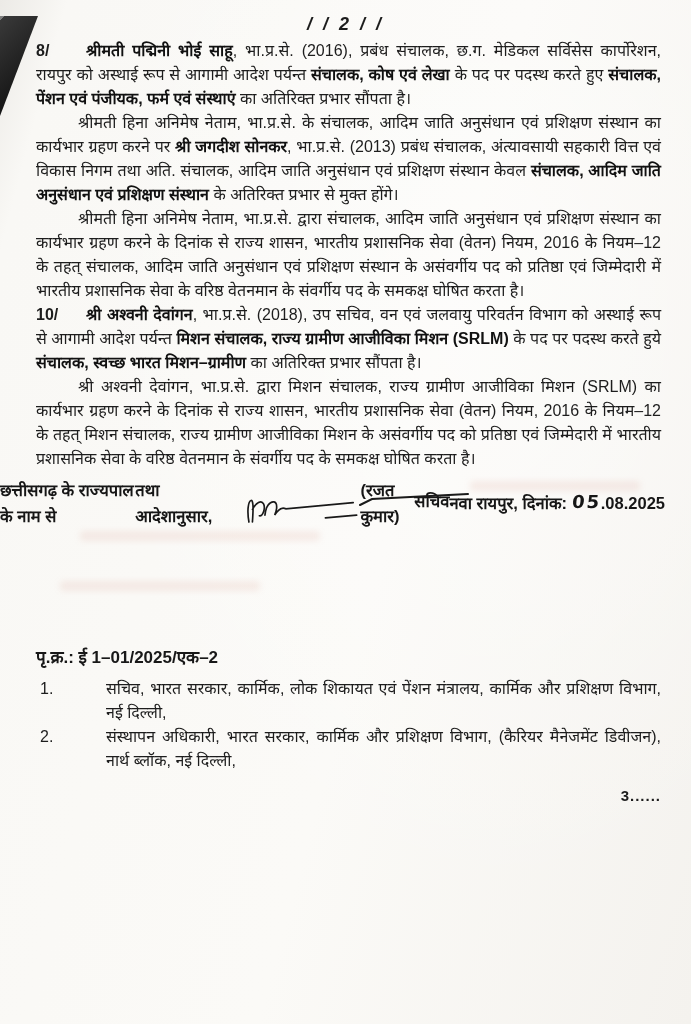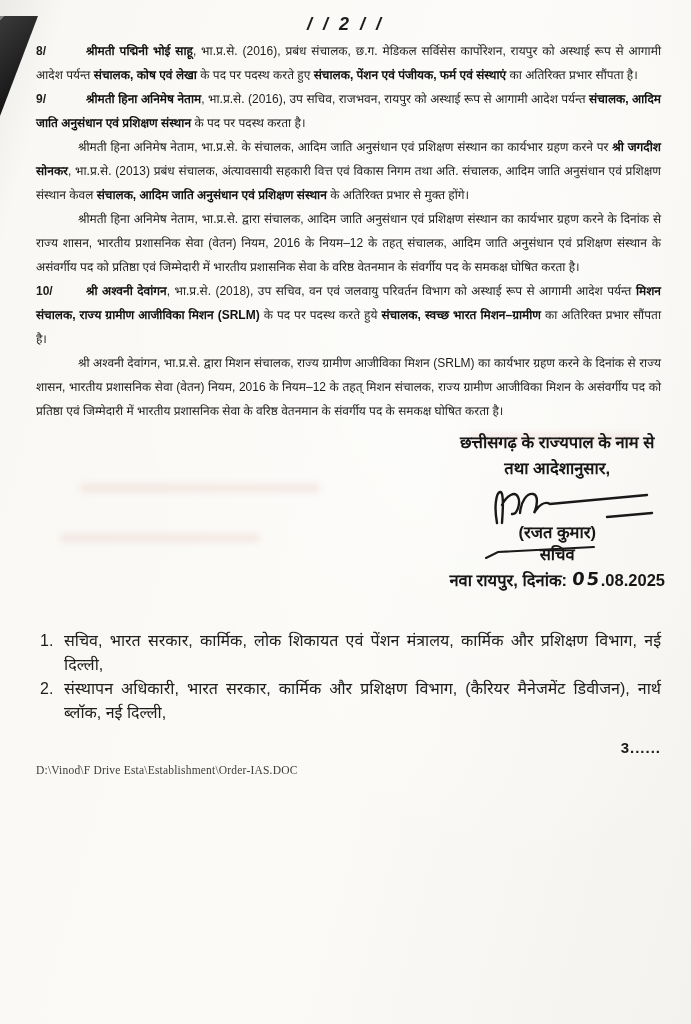--- a/index.html
+++ b/index.html
@@ -32,43 +32,43 @@
     text-align:center;
     font-weight:700;
     font-size:18px;
     letter-spacing:3px;
     font-style:italic;
   }
   .content{
     padding:4px 30px 0 36px;
   }
   .para{
-    font-size:12px;
+    font-size:16px;
     line-height:24px;
     text-align:justify;
     color:#1d1d1d;
   }
   .para.indent{ text-indent:42px; }
   .pnum{
     display:inline-block;
     min-width:50px;
     font-weight:600;
   }
   .bold{ font-weight:700; color:#111; }
   .sig-area{
     position:relative;
     height:204px;
   }
   .sig-block{
     position:absolute;top:6px;right:26px;
-    display:flex;flex-direction:column;align-items:center;
+    display:flex;flex-direction:row;align-items:center;
     font-weight:700;font-size:16.5px;line-height:26px;color:#161616;
   }
   .sig-scribble{ margin:2px 0 -18px 30px; }
-  .sig-name{ position:relative; z-index:2;text-align:center; }
+  .sig-name{ position:relative; z-index:2; }
   .sig-desig{ position:relative; margin-top:-4px;text-align:right; }
   .sig-desig svg{ position:absolute; left:-58px; top:2px; }
   .sig-date{ white-space:nowrap; }
   .handwritten{
     font-family:"DejaVu Sans",sans-serif;
     font-weight:600;
     letter-spacing:2px;
     display:inline-block;
     transform:skewX(-6deg) translateY(-1px);
     font-size:18px;
@@ -77,21 +77,21 @@
     position:absolute;left:36px;bottom:4px;
     font-weight:700;font-size:17px;line-height:27px;color:#181818;
   }
   .copy-heading{ text-decoration:underline; }
   .copy-list{ padding:2px 30px 0 40px; }
   .copy-item{
     display:flex;
     font-size:16px;line-height:24px;color:#1d1d1d;text-align:justify;
   }
   .copy-num{ min-width:24px; }
-  .copy-text{ flex:1; }
+  .copy-text{ flex:1;margin-left:42px; }
   .footer-area{ padding:0 30px 0 36px; margin-top:14px; }
   .continuation{ text-align:right; font-weight:700; font-size:15px; letter-spacing:1px; }
   .file-path{
     margin-top:8px;
     font-family:"Liberation Serif","DejaVu Serif",serif;
     font-size:11.5px;color:#3c3c3c;letter-spacing:.2px;
   }
   .ghost{
     position:absolute;border-radius:4px;
     background:rgba(205,120,110,.12);
@@ -103,21 +103,20 @@
 <body>
 
 <div class="page">
 
   <div class="corner-fold"></div>
 
   <div class="sheet-number">/ / 2 / /</div>
 
   <div class="content">
       <div class="para"><span class="pnum">8/</span><span class="bold">श्रीमती पद्मिनी भोई साहू</span><span>, भा.प्र.से. (2016), प्रबंध संचालक, छ.ग. मेडिकल सर्विसेस कार्पोरेशन, रायपुर को अस्थाई रूप से आगामी आदेश पर्यन्त </span><span class="bold">संचालक, कोष एवं लेखा</span><span> के पद पर पदस्थ करते हुए </span><span class="bold">संचालक, पेंशन एवं पंजीयक, फर्म एवं संस्थाएं</span><span> का अतिरिक्त प्रभार सौंपता है।</span></div>
-      <div class="para"><span class="pnum">9/</span><span class="bold">श्रीमती हिना अनिमेष नेताम</span><span>, भा.प्र.से. (2016), उप सचिव, राजभवन, रायपुर को अस्थाई रूप से आगामी आदेश पर्यन्त </span><span class="bold">संचालक, आदिम जाति अनुसंधान एवं प्रशिक्षण संस्थान</span><span> के पद पर पदस्थ करता है।</span></div>
       <div class="para indent"><span>श्रीमती हिना अनिमेष नेताम, भा.प्र.से. के संचालक, आदिम जाति अनुसंधान एवं प्रशिक्षण संस्थान का कार्यभार ग्रहण करने पर </span><span class="bold">श्री जगदीश सोनकर</span><span>, भा.प्र.से. (2013) प्रबंध संचालक, अंत्यावसायी सहकारी वित्त एवं विकास निगम तथा अति. संचालक, आदिम जाति अनुसंधान एवं प्रशिक्षण संस्थान केवल </span><span class="bold">संचालक, आदिम जाति अनुसंधान एवं प्रशिक्षण संस्थान</span><span> के अतिरिक्त प्रभार से मुक्त होंगे।</span></div>
       <div class="para indent"><span>श्रीमती हिना अनिमेष नेताम, भा.प्र.से. द्वारा संचालक, आदिम जाति अनुसंधान एवं प्रशिक्षण संस्थान का कार्यभार ग्रहण करने के दिनांक से राज्य शासन, भारतीय प्रशासनिक सेवा (वेतन) नियम, 2016 के नियम–12 के तहत् संचालक, आदिम जाति अनुसंधान एवं प्रशिक्षण संस्थान के असंवर्गीय पद को प्रतिष्ठा एवं जिम्मेदारी में भारतीय प्रशासनिक सेवा के वरिष्ठ वेतनमान के संवर्गीय पद के समकक्ष घोषित करता है।</span></div>
       <div class="para"><span class="pnum">10/</span><span class="bold">श्री अश्वनी देवांगन</span><span>, भा.प्र.से. (2018), उप सचिव, वन एवं जलवायु परिवर्तन विभाग को अस्थाई रूप से आगामी आदेश पर्यन्त </span><span class="bold">मिशन संचालक, राज्य ग्रामीण आजीविका मिशन (SRLM)</span><span> के पद पर पदस्थ करते हुये </span><span class="bold">संचालक, स्वच्छ भारत मिशन–ग्रामीण</span><span> का अतिरिक्त प्रभार सौंपता है।</span></div>
       <div class="para indent"><span>श्री अश्वनी देवांगन, भा.प्र.से. द्वारा मिशन संचालक, राज्य ग्रामीण आजीविका मिशन (SRLM) का कार्यभार ग्रहण करने के दिनांक से राज्य शासन, भारतीय प्रशासनिक सेवा (वेतन) नियम, 2016 के नियम–12 के तहत् मिशन संचालक, राज्य ग्रामीण आजीविका मिशन के असंवर्गीय पद को प्रतिष्ठा एवं जिम्मेदारी में भारतीय प्रशासनिक सेवा के वरिष्ठ वेतनमान के संवर्गीय पद के समकक्ष घोषित करता है।</span></div>
     </div>
 
   <div class="sig-area">
     <div class="ghost" style="left:470px;top:10px;width:170px;height:10px;"></div>
     <div class="ghost" style="left:80px;top:60px;width:240px;height:10px;"></div>
     <div class="ghost" style="left:60px;top:110px;width:200px;height:10px;"></div>
@@ -135,32 +134,32 @@
         </svg>
         <span>सचिव</span>
       </div>
       <div class="sig-date">
         <span>नवा रायपुर, दिनांक:</span>
         <span class="handwritten">05</span><span>.08.2025</span>
       </div>
     </div>
 
     <div class="endorse-block">
+      <div>पृ.क्र.: ई 1–01/2025/एक–2</div>
     </div>
   </div>
 
   <div class="copy-list">
       <div class="copy-item">
         <span class="copy-num">1.</span>
         <span class="copy-text">सचिव, भारत सरकार, कार्मिक, लोक शिकायत एवं पेंशन मंत्रालय, कार्मिक और प्रशिक्षण विभाग, नई दिल्ली,</span>
       </div>
       <div class="copy-item">
         <span class="copy-num">2.</span>
         <span class="copy-text">संस्थापन अधिकारी, भारत सरकार, कार्मिक और प्रशिक्षण विभाग, (कैरियर मैनेजमेंट डिवीजन), नार्थ ब्लॉक, नई दिल्ली,</span>
       </div>
     </div>
 
   <div class="footer-area">
     <div class="continuation">3......</div>
-    <div class="file-path">D:\Vinod\F Drive Esta\Establishment\Order-IAS.DOC</div>
   </div>
 
 </div>
 
 </body></html>

